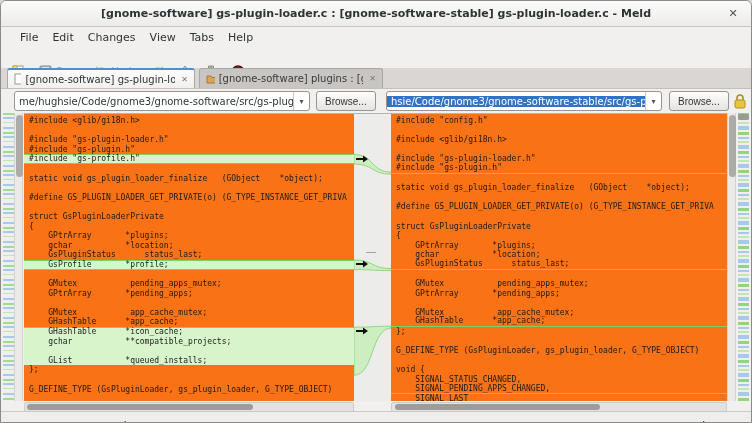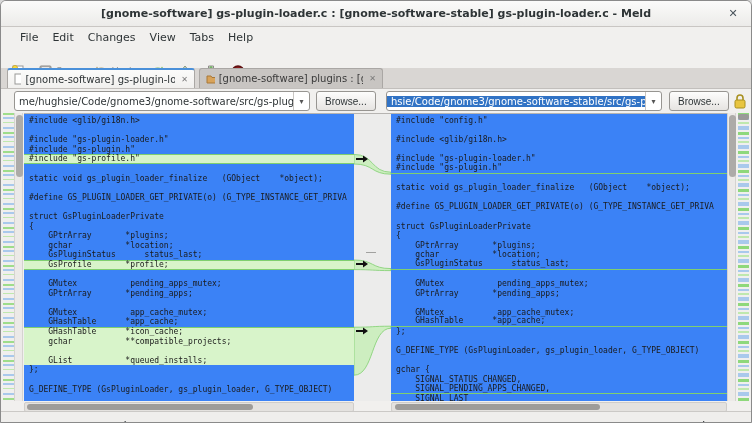--- a/index.html
+++ b/index.html
@@ -55,21 +55,21 @@
   .map-gutter { position:absolute; top:0; height:288px; width:11px; background:#efefee; }
   .map-left { left:2px;
     background-image:repeating-linear-gradient(180deg,#9edd8b 0 2px,#f0efee 2px 4px,#a9c9ec 4px 6px,#f0efee 6px 9px,#bfe8ae 9px 10px,#f0efee 10px 14px,#a9c9ec 14px 16px,#f0efee 16px 19px); }
   .map-right { left:737px;
     background-image:repeating-linear-gradient(180deg,#8ed87b 0 3px,#f0efee 3px 5px,#a9c9ec 5px 7px,#f0efee 7px 9px,#bfe8ae 9px 11px,#f0efee 11px 13px,#a9c9ec 13px 17px,#f0efee 17px 19px); }
   .map-head { position:absolute; left:737px; top:1px; width:11px; height:6px; background:#9a9a98; border-radius:2px; }
   .vscroll { position:absolute; top:0; width:9px; height:288px; background:#eceae8; border-left:1px solid #d5d3d0; border-right:1px solid #d5d3d0; }
   .vs-left { left:13px; } .vs-right { left:726px; }
   .v-thumb { position:absolute; left:1px; width:7px; height:62px; top:2px; background:#adaba8; border-radius:4px; }
 
-  .code-pane { position:absolute; top:0; height:288px; background:#3b82f6; overflow:hidden;
+  .code-pane { position:absolute; top:0; height:288px; background:#f97316; overflow:hidden;
     font-family:"DejaVu Sans Mono", monospace; font-size:8px; color:#1a1a1a;
     border-top:1px solid #b6b4b1; padding-top:2px; }
   .pane-left { left:23px; width:330px; }
   .pane-right { left:390px; width:336px; }
   .cl { height:9.6px; line-height:9.6px; white-space:pre; padding-left:5px; }
   .cl.chunk { background:#d8f4ca; border-top:1px solid #7fcf6f; border-bottom:1px solid #7fcf6f; height:9.6px; line-height:7.6px; }
   .cl.chunk-start { background:#d8f4ca; border-top:1px solid #7fcf6f; line-height:8.6px; }
   .cl.chunk-mid { background:#d8f4ca; }
   .cl.chunk-end { background:#d8f4ca; border-bottom:1px solid #7fcf6f; line-height:8.6px; }
   .cl.eol { border-bottom:1px solid #7fcf6f; line-height:8.6px; }
@@ -266,21 +266,21 @@
         <div class="cl"></div>
         <div class="cl">    GMutex           pending_apps_mutex;</div>
         <div class="cl">    GPtrArray       *pending_apps;</div>
         <div class="cl"></div>
         <div class="cl">    GMutex           app_cache_mutex;</div>
         <div class="cl eol">    GHashTable      *app_cache;</div>
         <div class="cl">};</div>
         <div class="cl"></div>
         <div class="cl">G_DEFINE_TYPE (GsPluginLoader, gs_plugin_loader, G_TYPE_OBJECT)</div>
         <div class="cl"></div>
-        <div class="cl">gchar {</div>
+        <div class="cl">void {</div>
         <div class="cl">    SIGNAL_STATUS_CHANGED,</div>
         <div class="cl eol">    SIGNAL_PENDING_APPS_CHANGED,</div>
         <div class="cl">    SIGNAL_LAST</div>
       </div>
 
     <div class="vscroll vs-right">
         <div class="v-thumb"></div>
       </div>
     <div class="map-gutter map-right"></div>
     <div class="map-head"></div>

